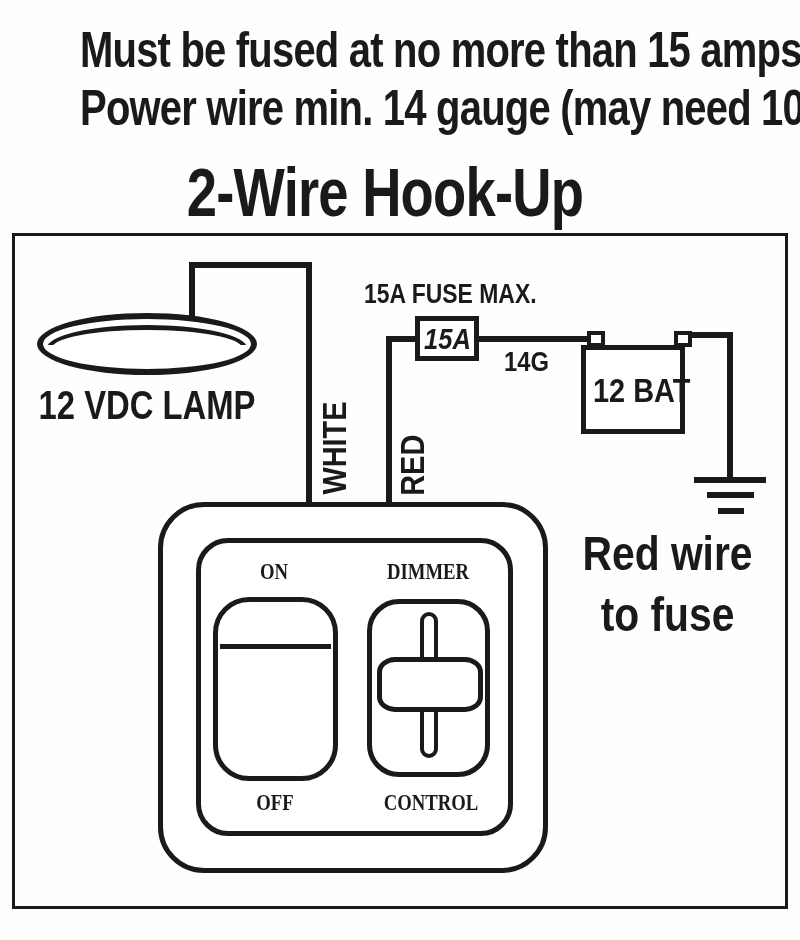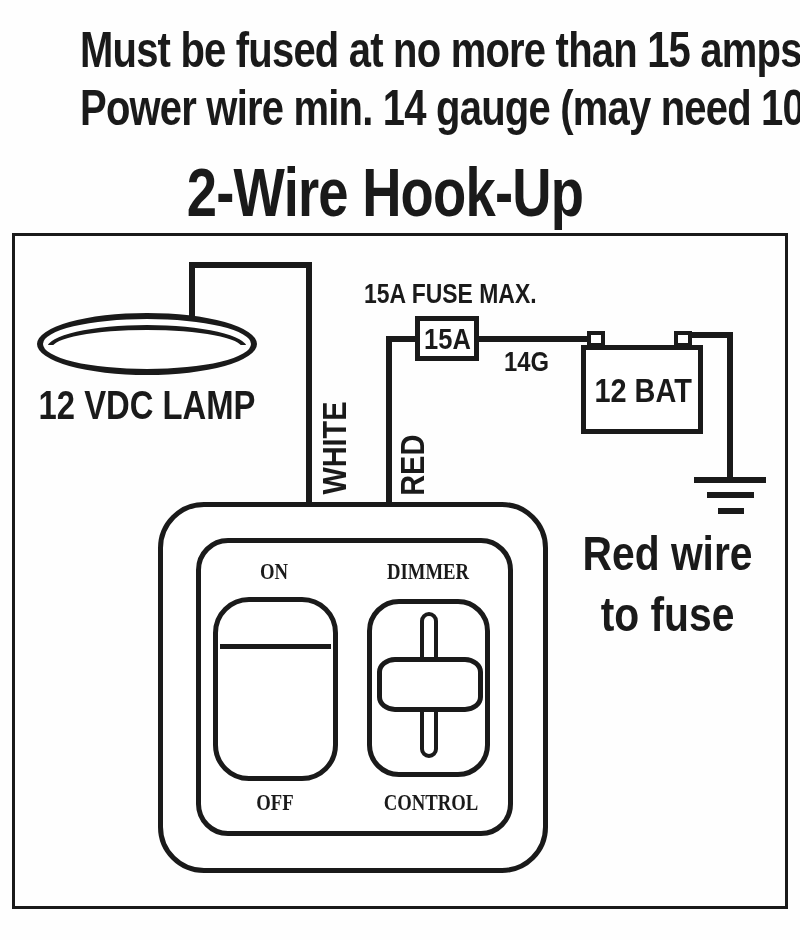--- a/index.html
+++ b/index.html
@@ -98,29 +98,29 @@
   <div class="abs wire" style="left:189px;top:262px;width:6px;height:56px;"></div>
   <div class="abs wire" style="left:189px;top:262px;width:123px;height:6px;"></div>
   <div class="abs wire" style="left:306px;top:262px;width:6px;height:243px;"></div>
   <div class="abs vlabel" style="left:279px;top:430px;width:110px;transform:rotate(-90deg) scaleX(0.85);">WHITE</div>
 
   <div class="abs wire" style="left:386px;top:336px;width:6px;height:169px;"></div>
   <div class="abs wire" style="left:386px;top:336px;width:33px;height:6px;"></div>
   <div class="abs vlabel" style="left:377px;top:448px;width:70px;transform:rotate(-90deg) scaleX(0.85);">RED</div>
 
   <div class="abs lbl" style="left:349px;top:279px;width:200px;text-align:center;font-size:27px;transform:scaleX(0.85);">15A FUSE MAX.</div>
-  <div class="abs boxy" style="left:415px;top:316px;width:64px;height:45px;">
+  <div class="abs boxy" style="left:415px;top:316px;width:64px;height:45px;font-style:italic;">
     <div class="lbl" style="font-size:30px;line-height:36px;text-align:center;transform:scaleX(0.85);">15A</div>
   </div>
   <div class="abs wire" style="left:479px;top:336px;width:111px;height:6px;"></div>
   <div class="abs lbl" style="left:504px;top:346px;font-size:28px;transform:scaleX(0.85);transform-origin:left center;">14G</div>
 
   <div class="abs terminal" style="left:587px;top:331px;width:18px;height:16px;"></div>
   <div class="abs terminal" style="left:674px;top:331px;width:18px;height:16px;"></div>
-  <div class="abs boxy" style="left:581px;top:345px;width:122px;height:89px;">
+  <div class="abs boxy" style="left:581px;top:345px;width:104px;height:89px;">
     <div class="lbl" style="font-size:34px;line-height:80px;text-align:center;transform:scaleX(0.85);">12 BAT</div>
   </div>
 
   <div class="abs wire" style="left:692px;top:332px;width:41px;height:6px;"></div>
   <div class="abs wire" style="left:727px;top:332px;width:6px;height:148px;"></div>
   <div class="abs wire" style="left:694px;top:477px;width:72px;height:6px;"></div>
   <div class="abs wire" style="left:707px;top:492px;width:47px;height:6px;"></div>
   <div class="abs wire" style="left:718px;top:508px;width:26px;height:6px;"></div>
 
   <div class="abs note">

